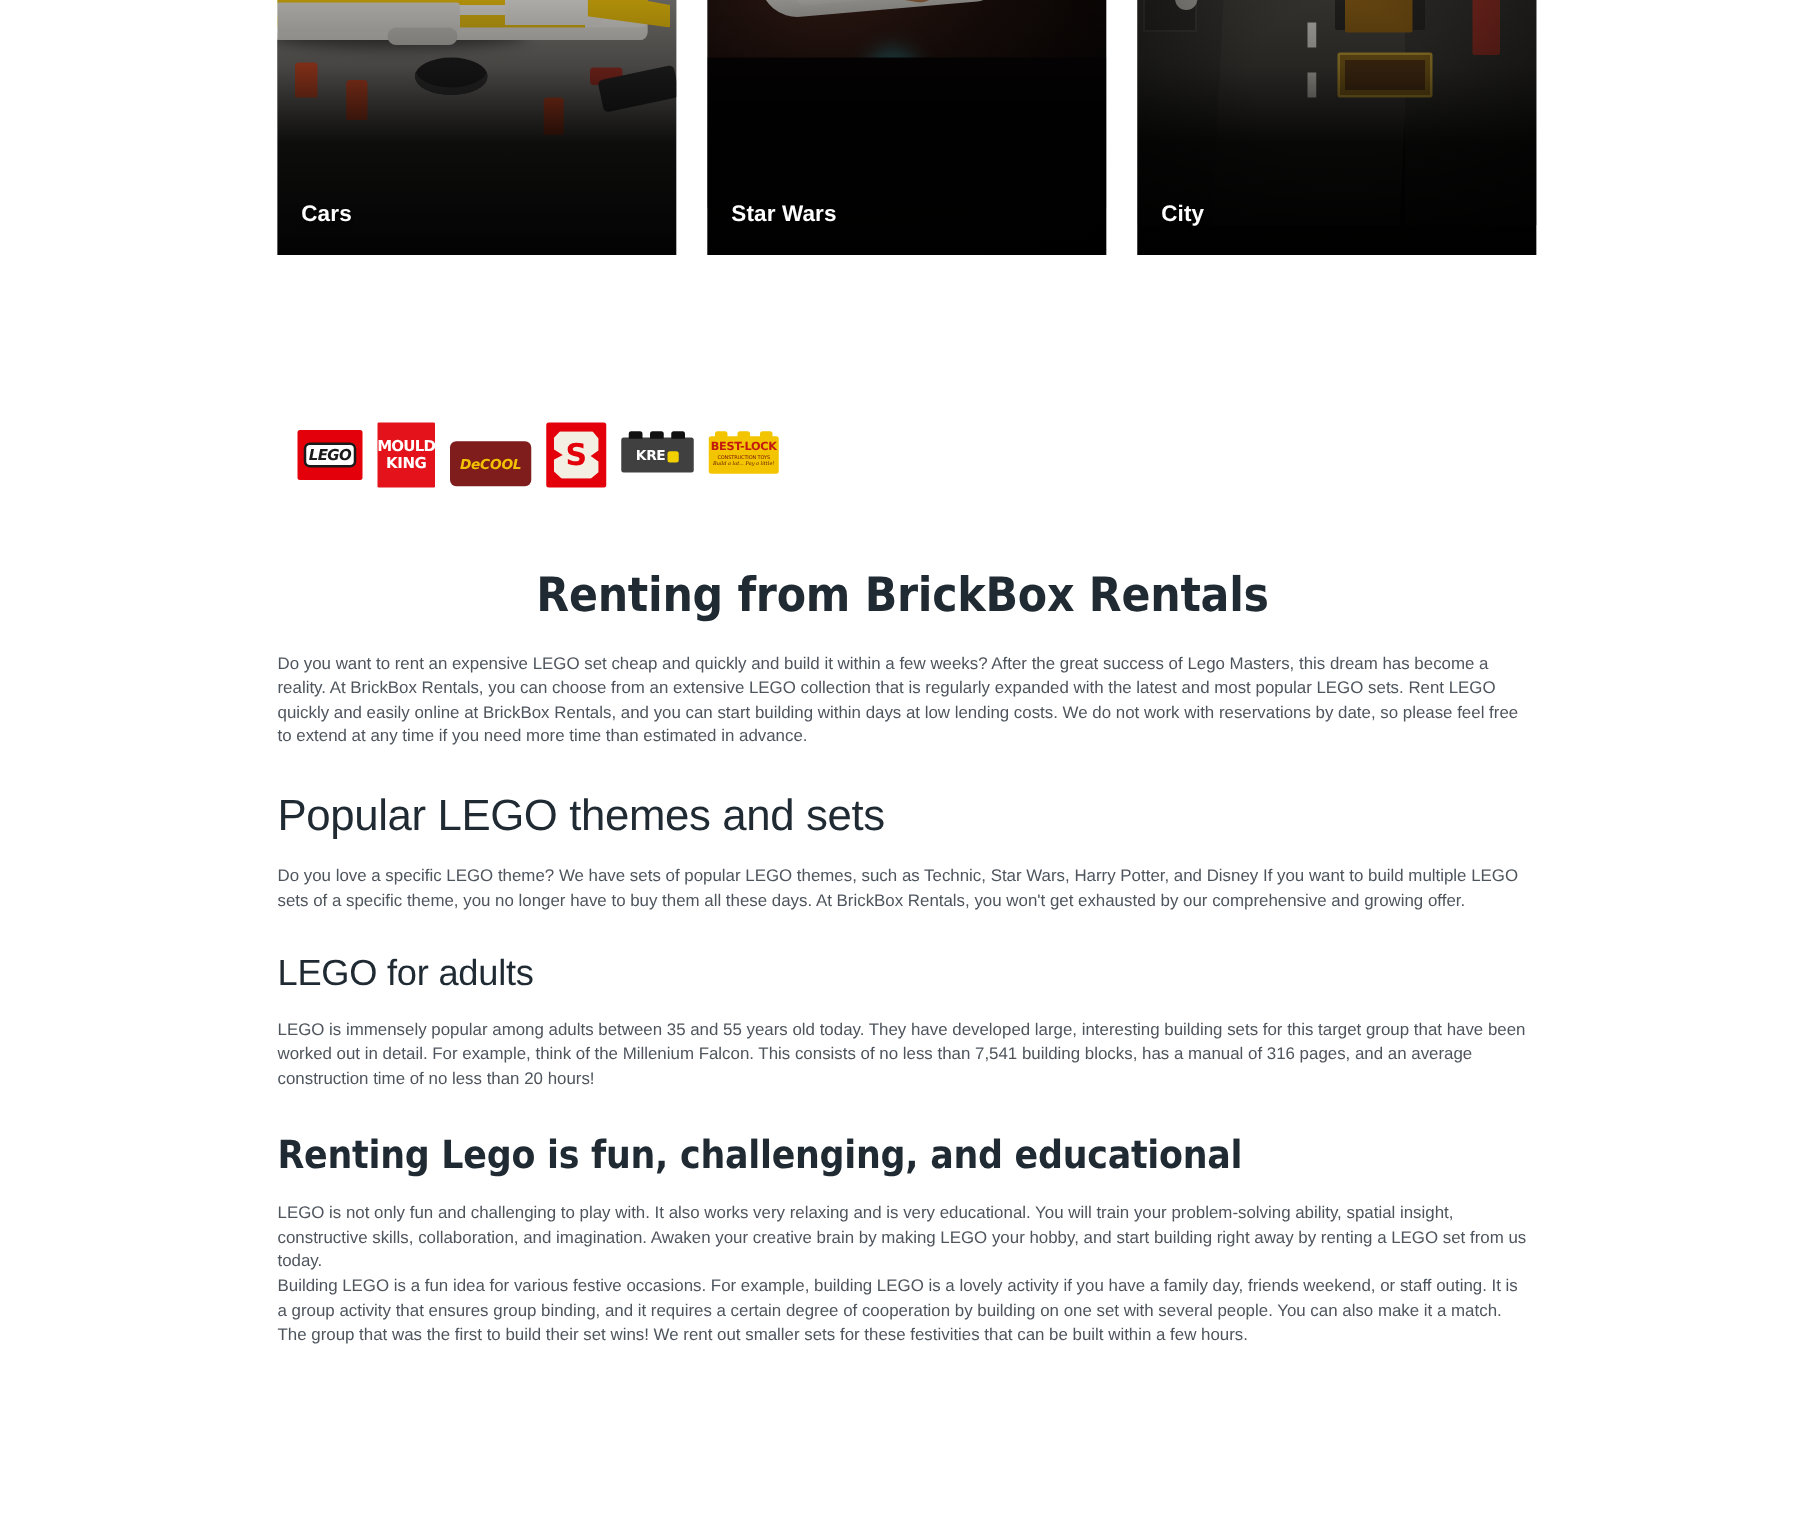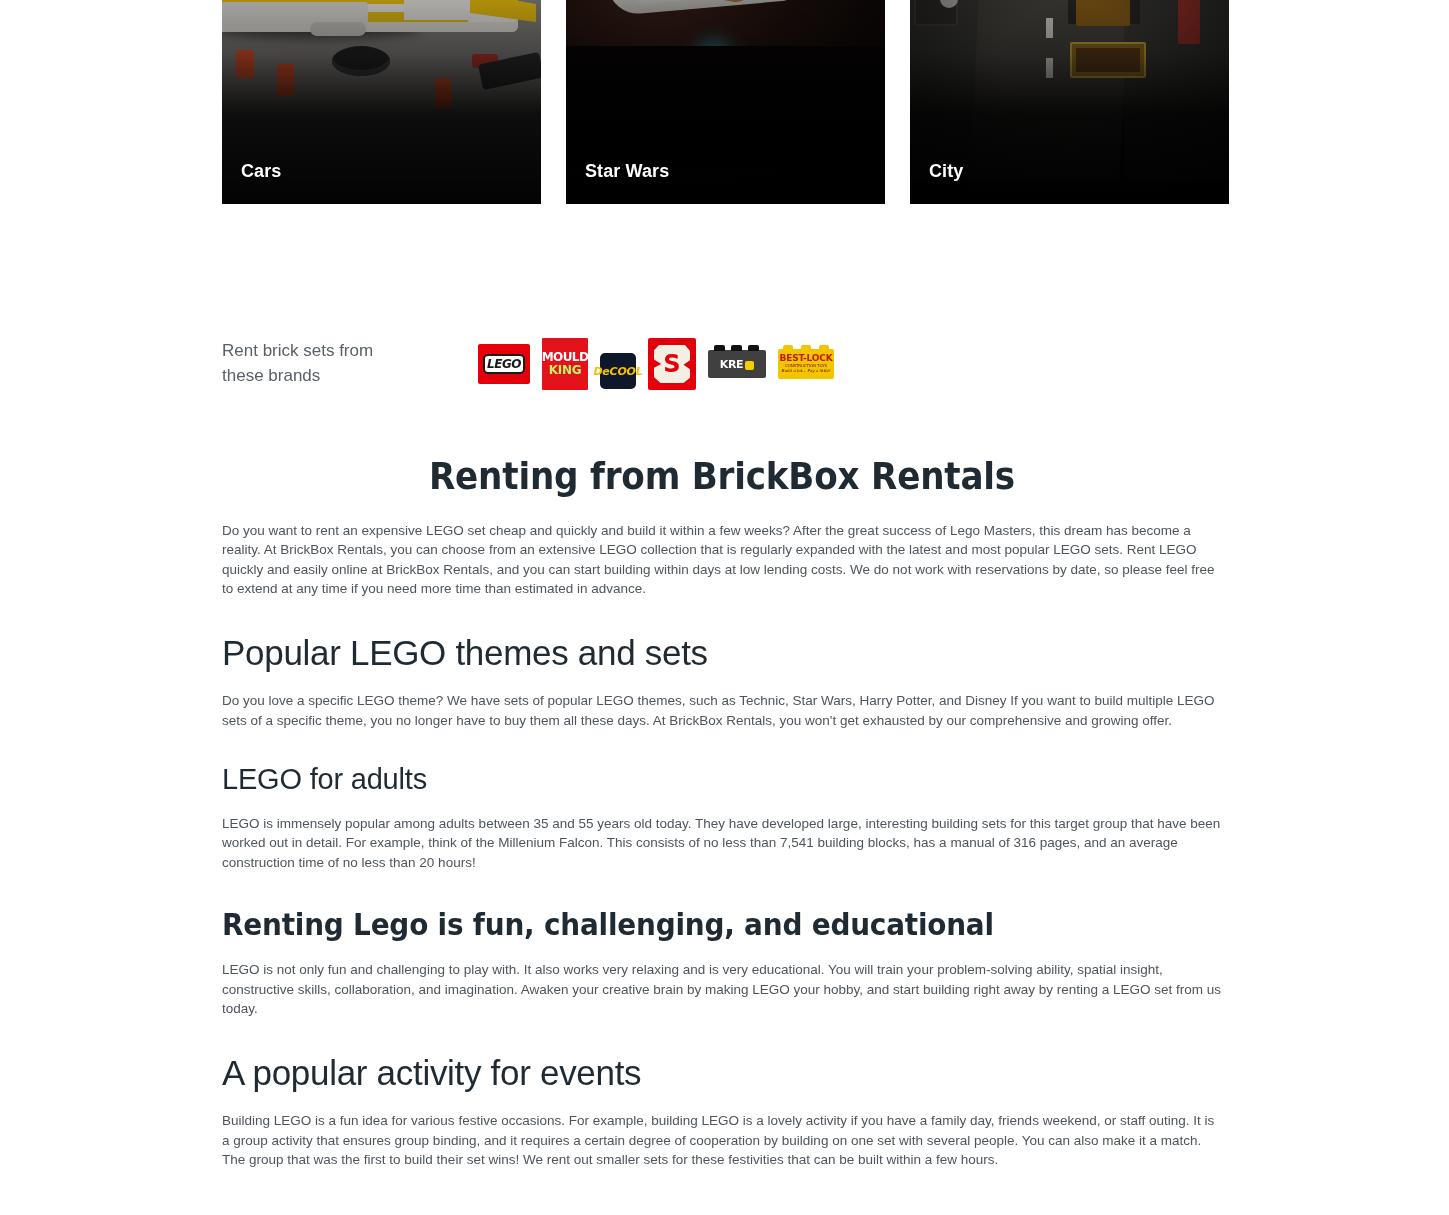--- a/index.html
+++ b/index.html
@@ -148,24 +148,24 @@
   .logo-lego { width:52px; height:40px; background:#e3000b; border-radius:2px; }
   .lego-in { width:42px; height:20px; background:#ffffff; border:2px solid #1a1a1a; border-radius:5px;
      display:flex; align-items:center; justify-content:center; }
   .lego-txt { font-family:"DejaVu Sans", sans-serif; font-weight:bold; font-size:12px; color:#1a1a1a;
      letter-spacing:-.5px; font-style:italic; }
 
   
   .logo-mk { width:46px; height:52px; background:#e3121b; border-radius:1px; flex-direction:column;
      justify-content:center; gap:1px; }
   .mk-l1 { color:#fff; font-family:"DejaVu Sans", sans-serif; font-weight:bold; font-size:12px; line-height:12px; letter-spacing:-.6px; }
-  .mk-l2 { color:#bef264; font-family:"DejaVu Sans", sans-serif; font-weight:bold; font-size:12px; line-height:13px; letter-spacing:-.3px; }
-
-  
-  .logo-dc { width:36px; height:36px; background:#0f172a; border-radius:5px;margin-top:14px; }
+  .mk-l2 { color:#ffffff; font-family:"DejaVu Sans", sans-serif; font-weight:bold; font-size:12px; line-height:13px; letter-spacing:-.3px; }
+
+  
+  .logo-dc { width:65px; height:36px; background:#7f1d1d; border-radius:5px;margin-top:14px; }
   .dc-txt { color:#f2c200; font-family:"DejaVu Sans", sans-serif; font-weight:bold; font-size:11px;
      font-style:italic; letter-spacing:-.2px; }
 
   
   .logo-sb { width:48px; height:52px; background:#e3000b; border-radius:2px; }
   .sb-shape { width:36px; height:38px; background:#f3efe2; position:relative;
      clip-path: polygon(14% 0,86% 0,100% 16%,100% 40%,82% 52%,100% 64%,100% 86%,82% 100%,18% 100%,0 84%,0 60%,20% 50%,0 38%,0 14%); }
   .sb-s { position:absolute; left:0; top:0; width:36px; height:38px; display:flex; align-items:center; justify-content:center;
      color:#e3000b; font-family:"DejaVu Sans", sans-serif; font-weight:bold; font-size:24px; }
 
@@ -308,24 +308,20 @@
           <div class="city-vignette"></div>
         </div>
       </div>
       <div class="card-scrim"></div>
       <span class="card-label">City</span>
     </a>
 
   </div>
 
   <div class="brands">
-    <div class="brands-label">
-      <div>Rent brick sets from</div>
-      <div>these brands</div>
-    </div>
 
     <div class="brand-logos">
 
       <div class="logo logo-lego">
         <div class="lego-in">
           <span class="lego-txt">LEGO</span>
         </div>
       </div>
 
       <div class="logo logo-mk">
@@ -370,18 +366,17 @@
 
     <h2 class="h2">Popular LEGO themes and sets</h2>
     <p class="p">Do you love a specific LEGO theme? We have sets of popular LEGO themes, such as Technic, Star Wars, Harry Potter, and Disney If you want to build multiple LEGO sets of a specific theme, you no longer have to buy them all these days. At BrickBox Rentals, you won't get exhausted by our comprehensive and growing offer.</p>
 
     <h3 class="h3">LEGO for adults</h3>
     <p class="p">LEGO is immensely popular among adults between 35 and 55 years old today. They have developed large, interesting building sets for this target group that have been worked out in detail. For example, think of the Millenium Falcon. This consists of no less than 7,541 building blocks, has a manual of 316 pages, and an average construction time of no less than 20 hours!</p>
 
     <h2 class="h2-bold">Renting Lego is fun, challenging, and educational</h2>
     <p class="p">LEGO is not only fun and challenging to play with. It also works very relaxing and is very educational. You will train your problem-solving ability, spatial insight, constructive skills, collaboration, and imagination. Awaken your creative brain by making LEGO your hobby, and start building right away by renting a LEGO set from us today.</p>
 
-    <h2 class="h2">A popular activity for events</h2>
     <p class="p">Building LEGO is a fun idea for various festive occasions. For example, building LEGO is a lovely activity if you have a family day, friends weekend, or staff outing. It is a group activity that ensures group binding, and it requires a certain degree of cooperation by building on one set with several people. You can also make it a match. The group that was the first to build their set wins! We rent out smaller sets for these festivities that can be built within a few hours.</p>
 
   </div>
 
 </div>
 
 </body></html>

